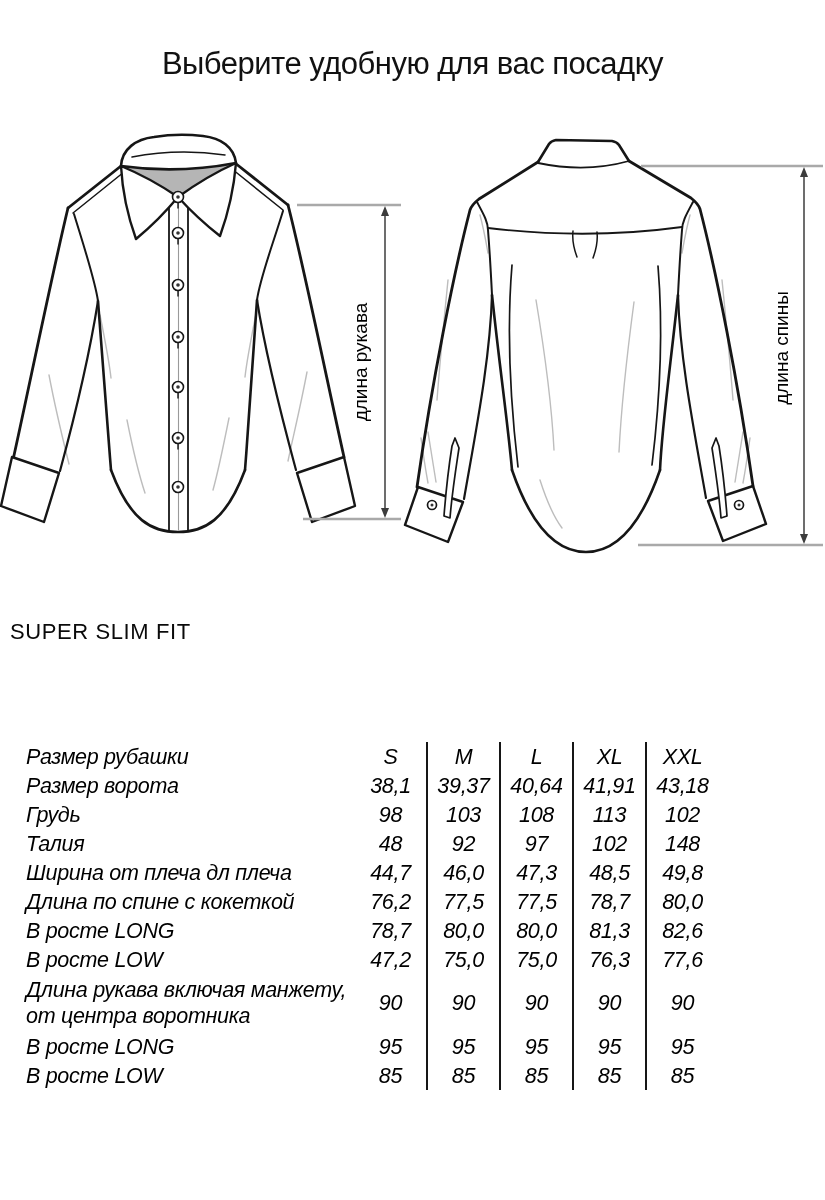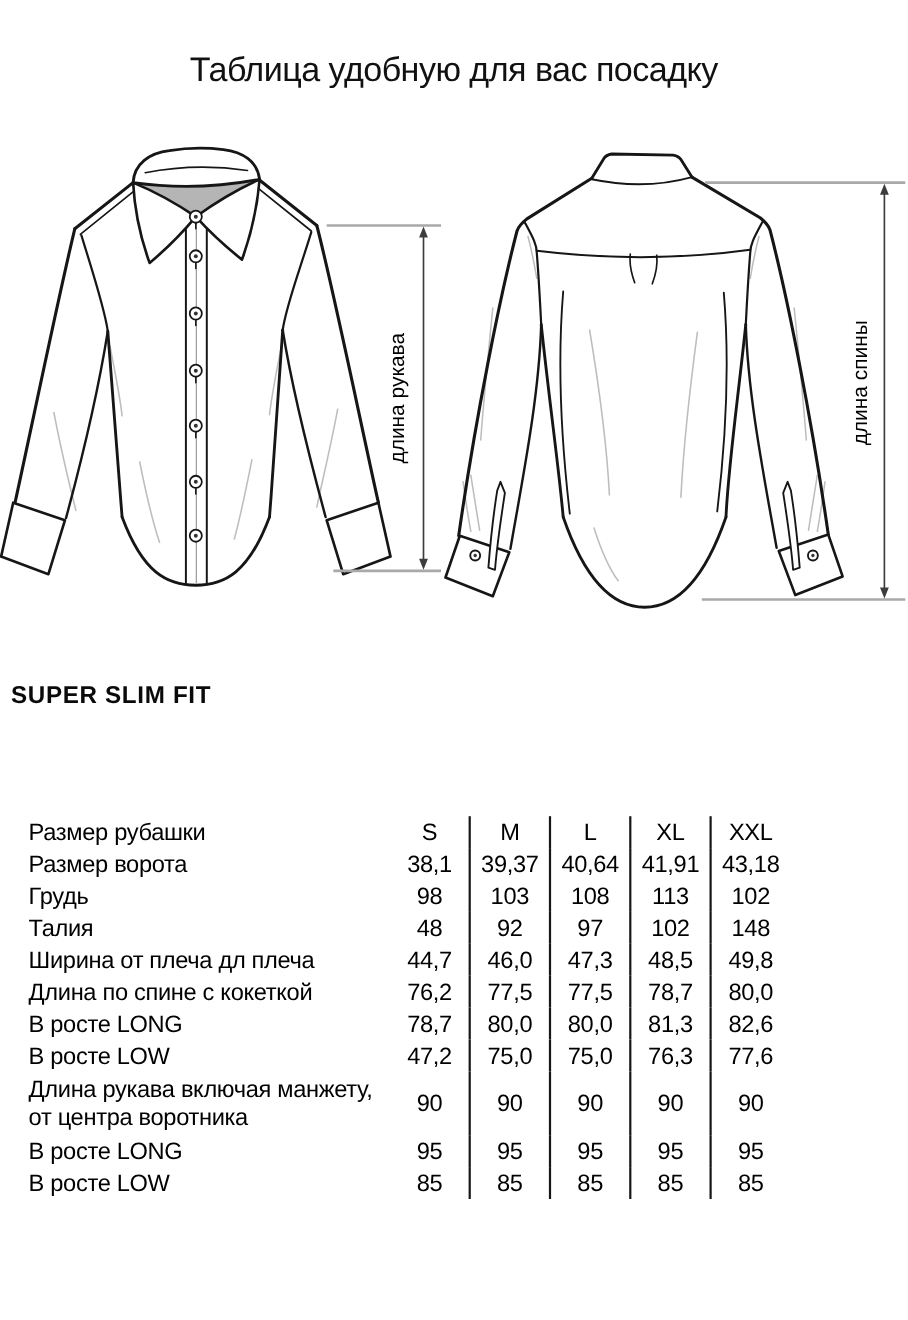--- a/index.html
+++ b/index.html
@@ -1,39 +1,39 @@
 <!DOCTYPE html>
 <html><head>
 <meta charset="utf-8">
 <style>
   html,body{margin:0;padding:0;background:#fff;}
   body{font-family:"Liberation Sans","DejaVu Sans",sans-serif;color:#000;}
   .page{position:relative;width:825px;height:1200px;background:#fff;overflow:hidden;}
   .title{position:absolute;top:46px;left:0;width:825px;text-align:center;
          font-size:31px;letter-spacing:-0.5px;color:#111;}
   .diagram{position:absolute;top:120px;left:0;width:825px;height:460px;}
-  .section-heading{position:absolute;top:619px;left:10px;font-size:22px;font-weight:bold;
+  .section-heading{position:absolute;top:619px;left:10px;font-size:22px;font-weight:normal;
          letter-spacing:0.6px;color:#0a0a0a;}
   .section-desc{position:absolute;top:653px;left:10px;width:800px;font-size:21.5px;
          line-height:31px;letter-spacing:-0.3px;white-space:pre-line;color:#0a0a0a;}
   table.sizes{position:absolute;top:742px;left:26px;border-collapse:collapse;
-         font-size:21.5px;letter-spacing:-0.3px;color:#000;}
+         font-size:21.5px;letter-spacing:-0.3px;color:#000;font-style:italic;}
   table.sizes td{padding:0;height:29px;vertical-align:middle;line-height:26px;}
   td.lbl{width:329px;text-align:left;white-space:pre-line;}
   td.val{width:71px;text-align:center;}
   td.val + td.val{border-left:2px solid #161616;}
   tr.tall td{height:58px;}
   svg text{font-family:"Liberation Sans","DejaVu Sans",sans-serif;}
 </style>
 </head>
 <body>
 
 <div class="page">
 
-  <div class="title">Таблица удобную для вас посадку</div>
+  <div class="title">Выберите удобную для вас посадку</div>
 
   <svg class="diagram" viewBox="0 0 825 460" width="825" height="460">
 
     <g fill="none" stroke="#161616" stroke-linecap="round" stroke-linejoin="round">
 
       <g stroke="#bdbdbd" stroke-width="1.4">
         <path d="M49,255 C56,292 63,320 69,344"></path>
         <path d="M307,252 C300,289 293,317 288,341"></path>
         <path d="M127,300 C133,330 139,355 145,373"></path>
         <path d="M229,298 C223,328 218,352 213,370"></path>

